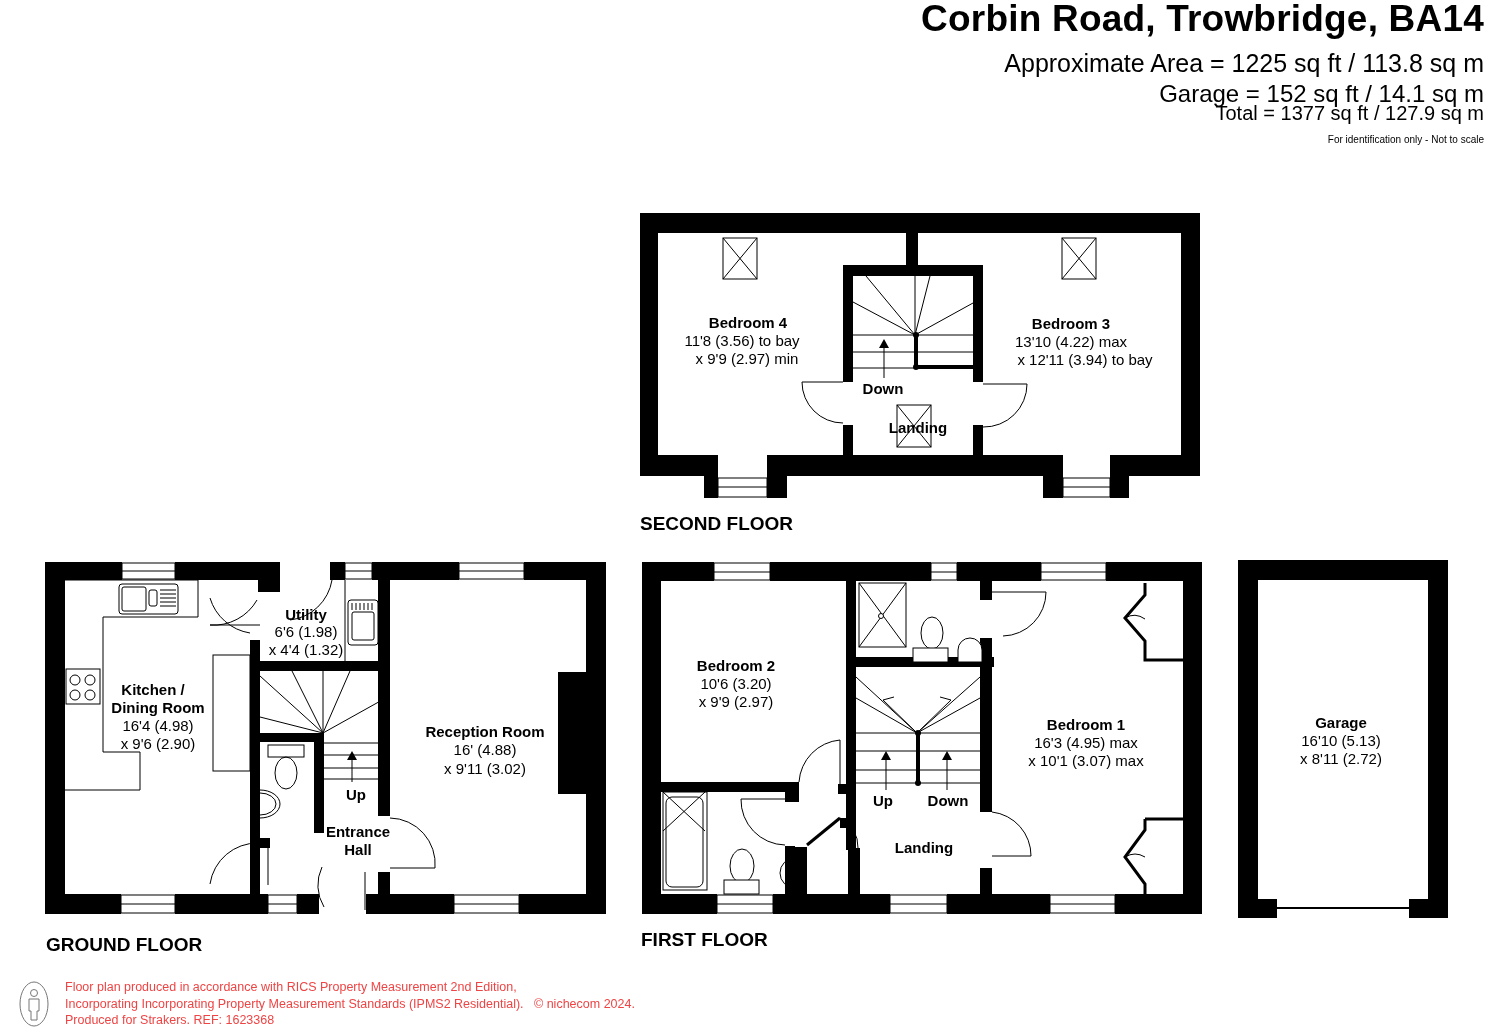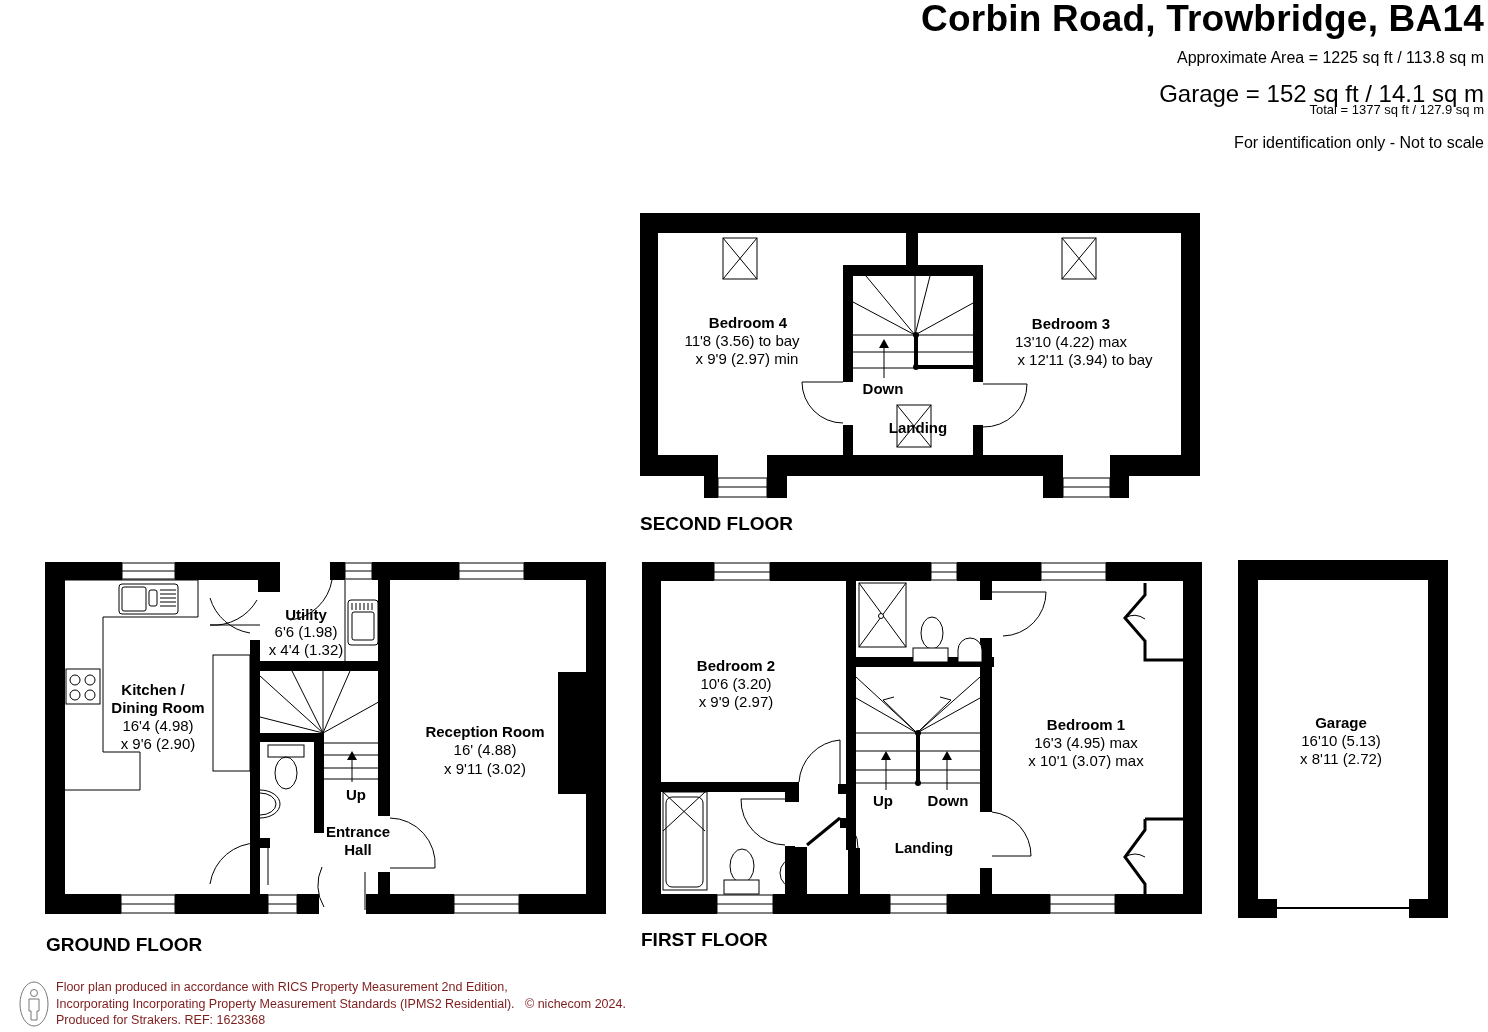--- a/index.html
+++ b/index.html
@@ -1,32 +1,32 @@
 <!DOCTYPE html>
 <html><head>
 <meta charset="utf-8">
 <style>
   html,body{margin:0;padding:0;background:#fff;}
   body{width:1488px;height:1032px;position:relative;overflow:hidden;font-family:"Liberation Sans",sans-serif;color:#000;}
   .hdr{position:absolute;right:4px;text-align:right;white-space:nowrap;}
   #title{top:-2px;font-size:37px;font-weight:bold;letter-spacing:0.2px;}
-  #area1{top:49px;font-size:16px;}
+  #area1{top:49px;font-size:25px;}
   #area2{top:80px;font-size:24px;}
-  #area3{top:102px;font-size:13px;}
-  #note{top:134px;font-size:16px;}
+  #area3{top:102px;font-size:20px;}
+  #note{top:134px;font-size:10px;}
   svg{position:absolute;left:0;top:0;}
   .lbl{font-family:"Liberation Sans",sans-serif;font-size:15px;text-anchor:middle;fill:#000;}
   .b{font-weight:bold;}
   .floor{font-family:"Liberation Sans",sans-serif;font-size:19px;font-weight:bold;fill:#000;}
   .w{fill:#000;}
   .win{fill:#fff;stroke:#000;stroke-width:1;}
   .ln{fill:none;stroke:#000;stroke-width:1;}
   .lnw{fill:#fff;stroke:#000;stroke-width:1;}
   .thick{fill:none;stroke:#000;stroke-width:4;}
-  #footer{position:absolute;left:56px;top:979px;font-size:12.5px;line-height:16.5px;color:#7f1d1d;}
+  #footer{position:absolute;left:65px;top:979px;font-size:12.5px;line-height:16.5px;color:#ef4444;}
   #footer span{white-space:nowrap;}
 </style>
 </head>
 <body>
 
 <div id="title" class="hdr">Corbin Road, Trowbridge, BA14</div>
 <div id="area1" class="hdr">Approximate Area = 1225 sq ft / 113.8 sq m</div>
 <div id="area2" class="hdr">Garage = 152 sq ft / 14.1 sq m</div>
 <div id="area3" class="hdr">Total = 1377 sq ft / 127.9 sq m</div>
 <div id="note" class="hdr">For identification only - Not to scale</div>

